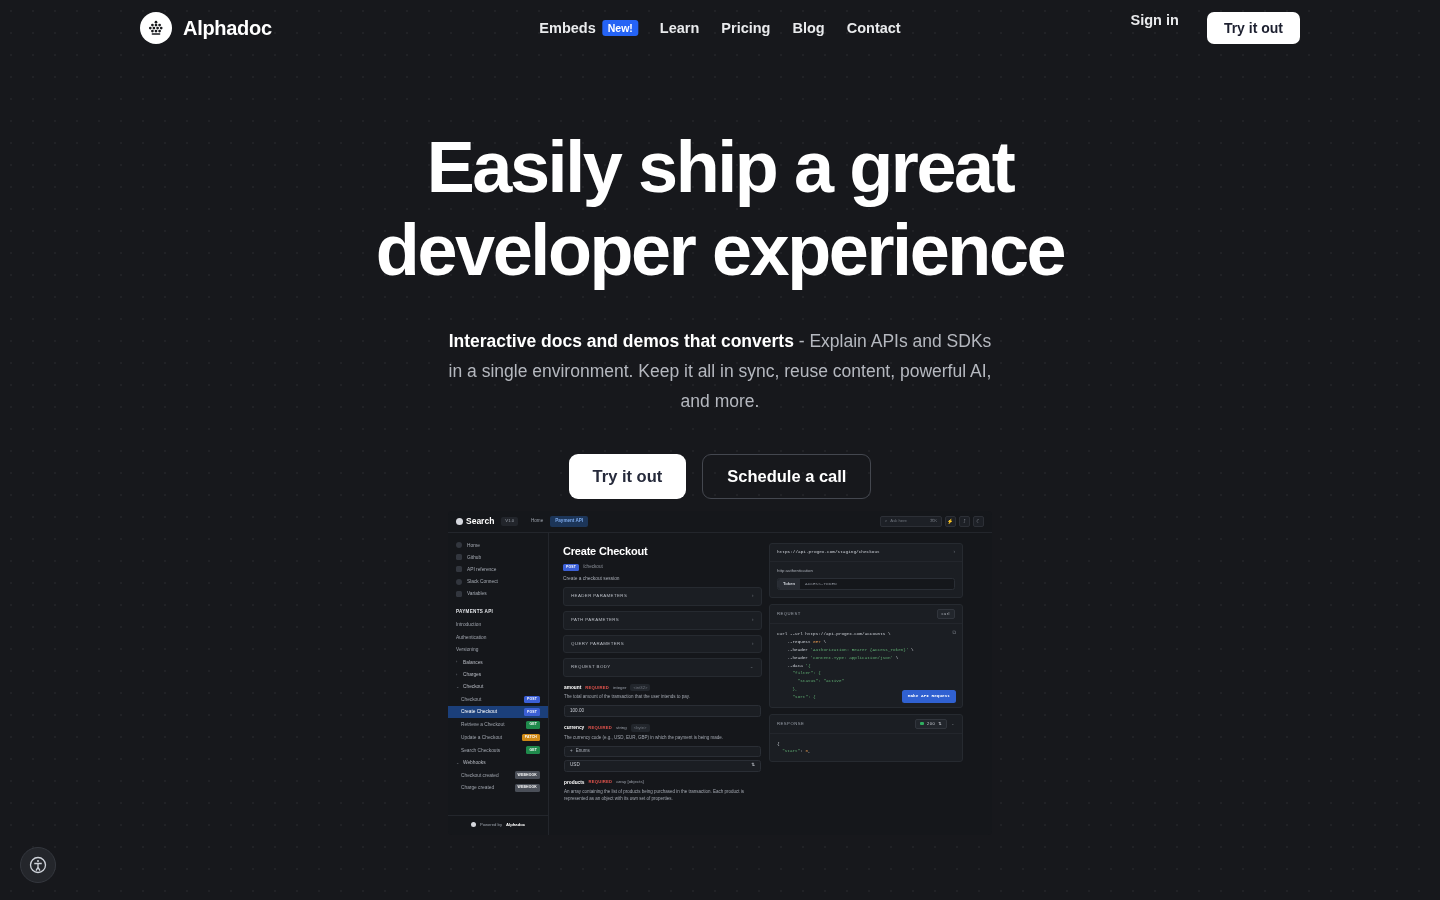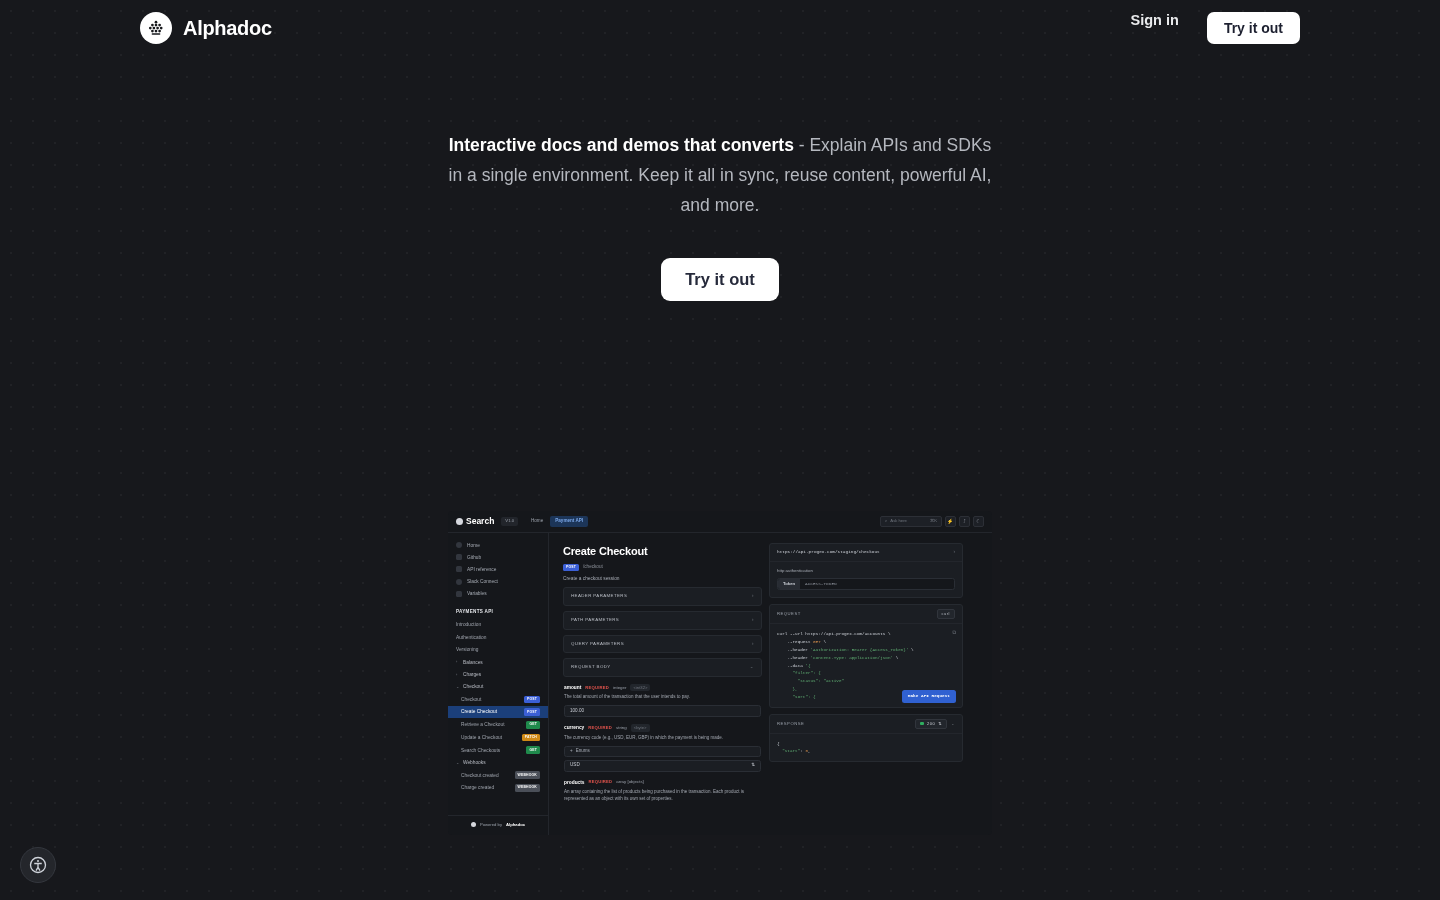--- a/index.html
+++ b/index.html
@@ -59,21 +59,21 @@
     border-radius:8px; padding:7px 16px;
     font-size:14.5px; font-weight:600; color:#fff; cursor:pointer;
   }
   .h1{
     margin-top:31px;
     font-size:72px; font-weight:700; line-height:1.0;
     letter-spacing:-2.4px; color:#fff;
   }
   .h1 .l2{ display:block; margin-top:11px; }
   .sub{
-    margin:30px auto 0; max-width:560px;
+    margin:40px auto 0; max-width:560px;
     font-size:17.5px; line-height:30px; color:#b5b8bf; font-weight:400;
   }
   .sub b{ color:#fff; font-weight:700; }
   .cta{ margin-top:38px; display:flex; justify-content:center; gap:16px; }
   .btn-primary{
     background:#fff; color:#262a3b; font-size:16.5px; font-weight:600;
     padding:12px 24px; border-radius:9px; border:none; cursor:pointer;
     font-family:inherit;
   }
   .btn-ghost{
@@ -273,36 +273,51 @@
             <circle cx="6.4" cy="13.1" r="1.35"></circle>
               <circle cx="10" cy="13.1" r="1.35"></circle>
               <circle cx="13.6" cy="13.1" r="1.35"></circle>
             <rect x="5.6" y="15.3" width="8.8" height="1.5" rx="0.75"></rect>
           </g>
         </svg>
       </span>
       <span class="brand-name">Alphadoc</span>
     </div>
 
+    <div class="nav-links">
+      <div class="nav-link">
+        <span>Embeds</span>
+        <span class="badge-new">New!</span>
+      </div>
+      <div class="nav-link">Learn</div>
+      <div class="nav-link">Pricing</div>
+      <div class="nav-link">Blog</div>
+      <div class="nav-link">Contact</div>
+    </div>
 
     <div class="nav-right">
       <div class="signin">Sign in</div>
       <button class="btn-try-nav">Try it out</button>
     </div>
   </div>
 
   <div class="hero">
 
+    <h1 class="h1">
+      <span>Easily ship a great</span>
+      <span class="l2">developer experience</span>
+    </h1>
 
     <p class="sub">
       <b>Interactive docs and demos that converts</b><span> - Explain APIs and SDKs in a single environment. Keep it all in sync, reuse content, powerful AI, and more.</span>
     </p>
 
     <div class="cta">
       <button class="btn-primary">Try it out</button>
+      <button class="btn-ghost">Schedule a call</button>
     </div>
   </div>
 
   <div class="shot">
 
     <div class="shot-top">
       <div class="s-brand">
         <span class="s-dot"></span>
         <span>Search</span>
       </div>

